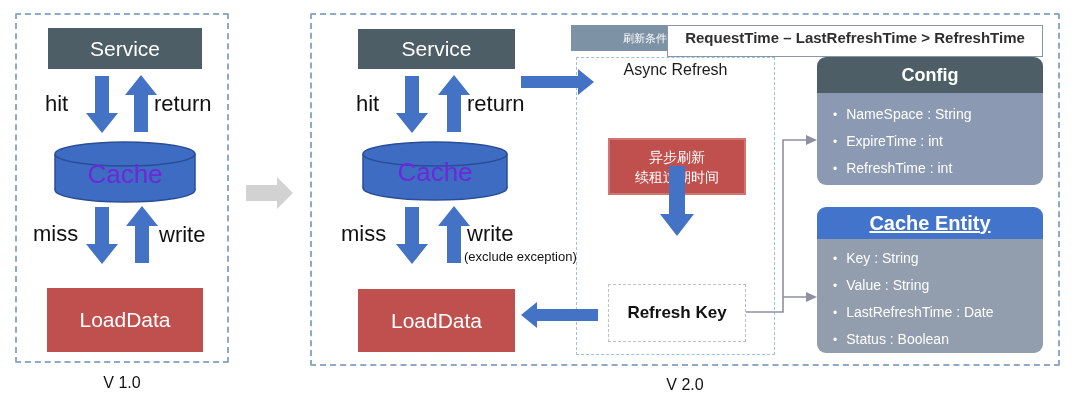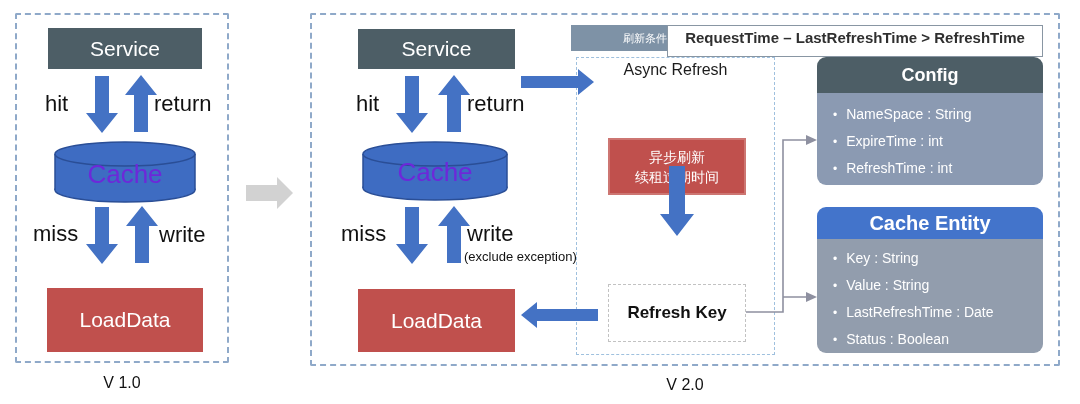--- a/index.html
+++ b/index.html
@@ -52,21 +52,21 @@
     font-size:14px;line-height:20px;text-align:center;margin-top:38px;}
   #refresh-key{left:608px;top:284px;width:138px;height:58px;background:#fff;border:1px dashed #c2c2c2;
     font-size:17px;font-weight:bold;color:#111;text-align:center;line-height:56px;}
 
   
   .card{border-radius:9px;overflow:hidden;color:#fff;}
   #config-card{left:817px;top:57px;width:226px;height:128px;}
   #entity-card{left:817px;top:207px;width:226px;height:146px;}
   .card-header{display:flex;align-items:center;justify-content:center;font-weight:bold;}
   #config-header{height:36px;background:#4d5e66;font-size:18px;}
-  #entity-header{height:32px;background:#4374cb;font-size:20px;}
+  #entity-header{height:32px;background:#4374cb;font-size:20px;text-decoration:underline;}
   #config-body{background:#8b9ab2;height:92px;padding:8px 0 0 16px;}
   #entity-body{background:#929dad;height:114px;padding:6px 0 0 16px;}
   .card-item{font-size:14px;line-height:26px;white-space:nowrap;}
   .card-item::before{content:"•";margin-right:9px;font-size:12px;}
 
   svg.layer{position:absolute;left:0;top:0;pointer-events:none;}
 </style>
 </head>
 <body>
 

